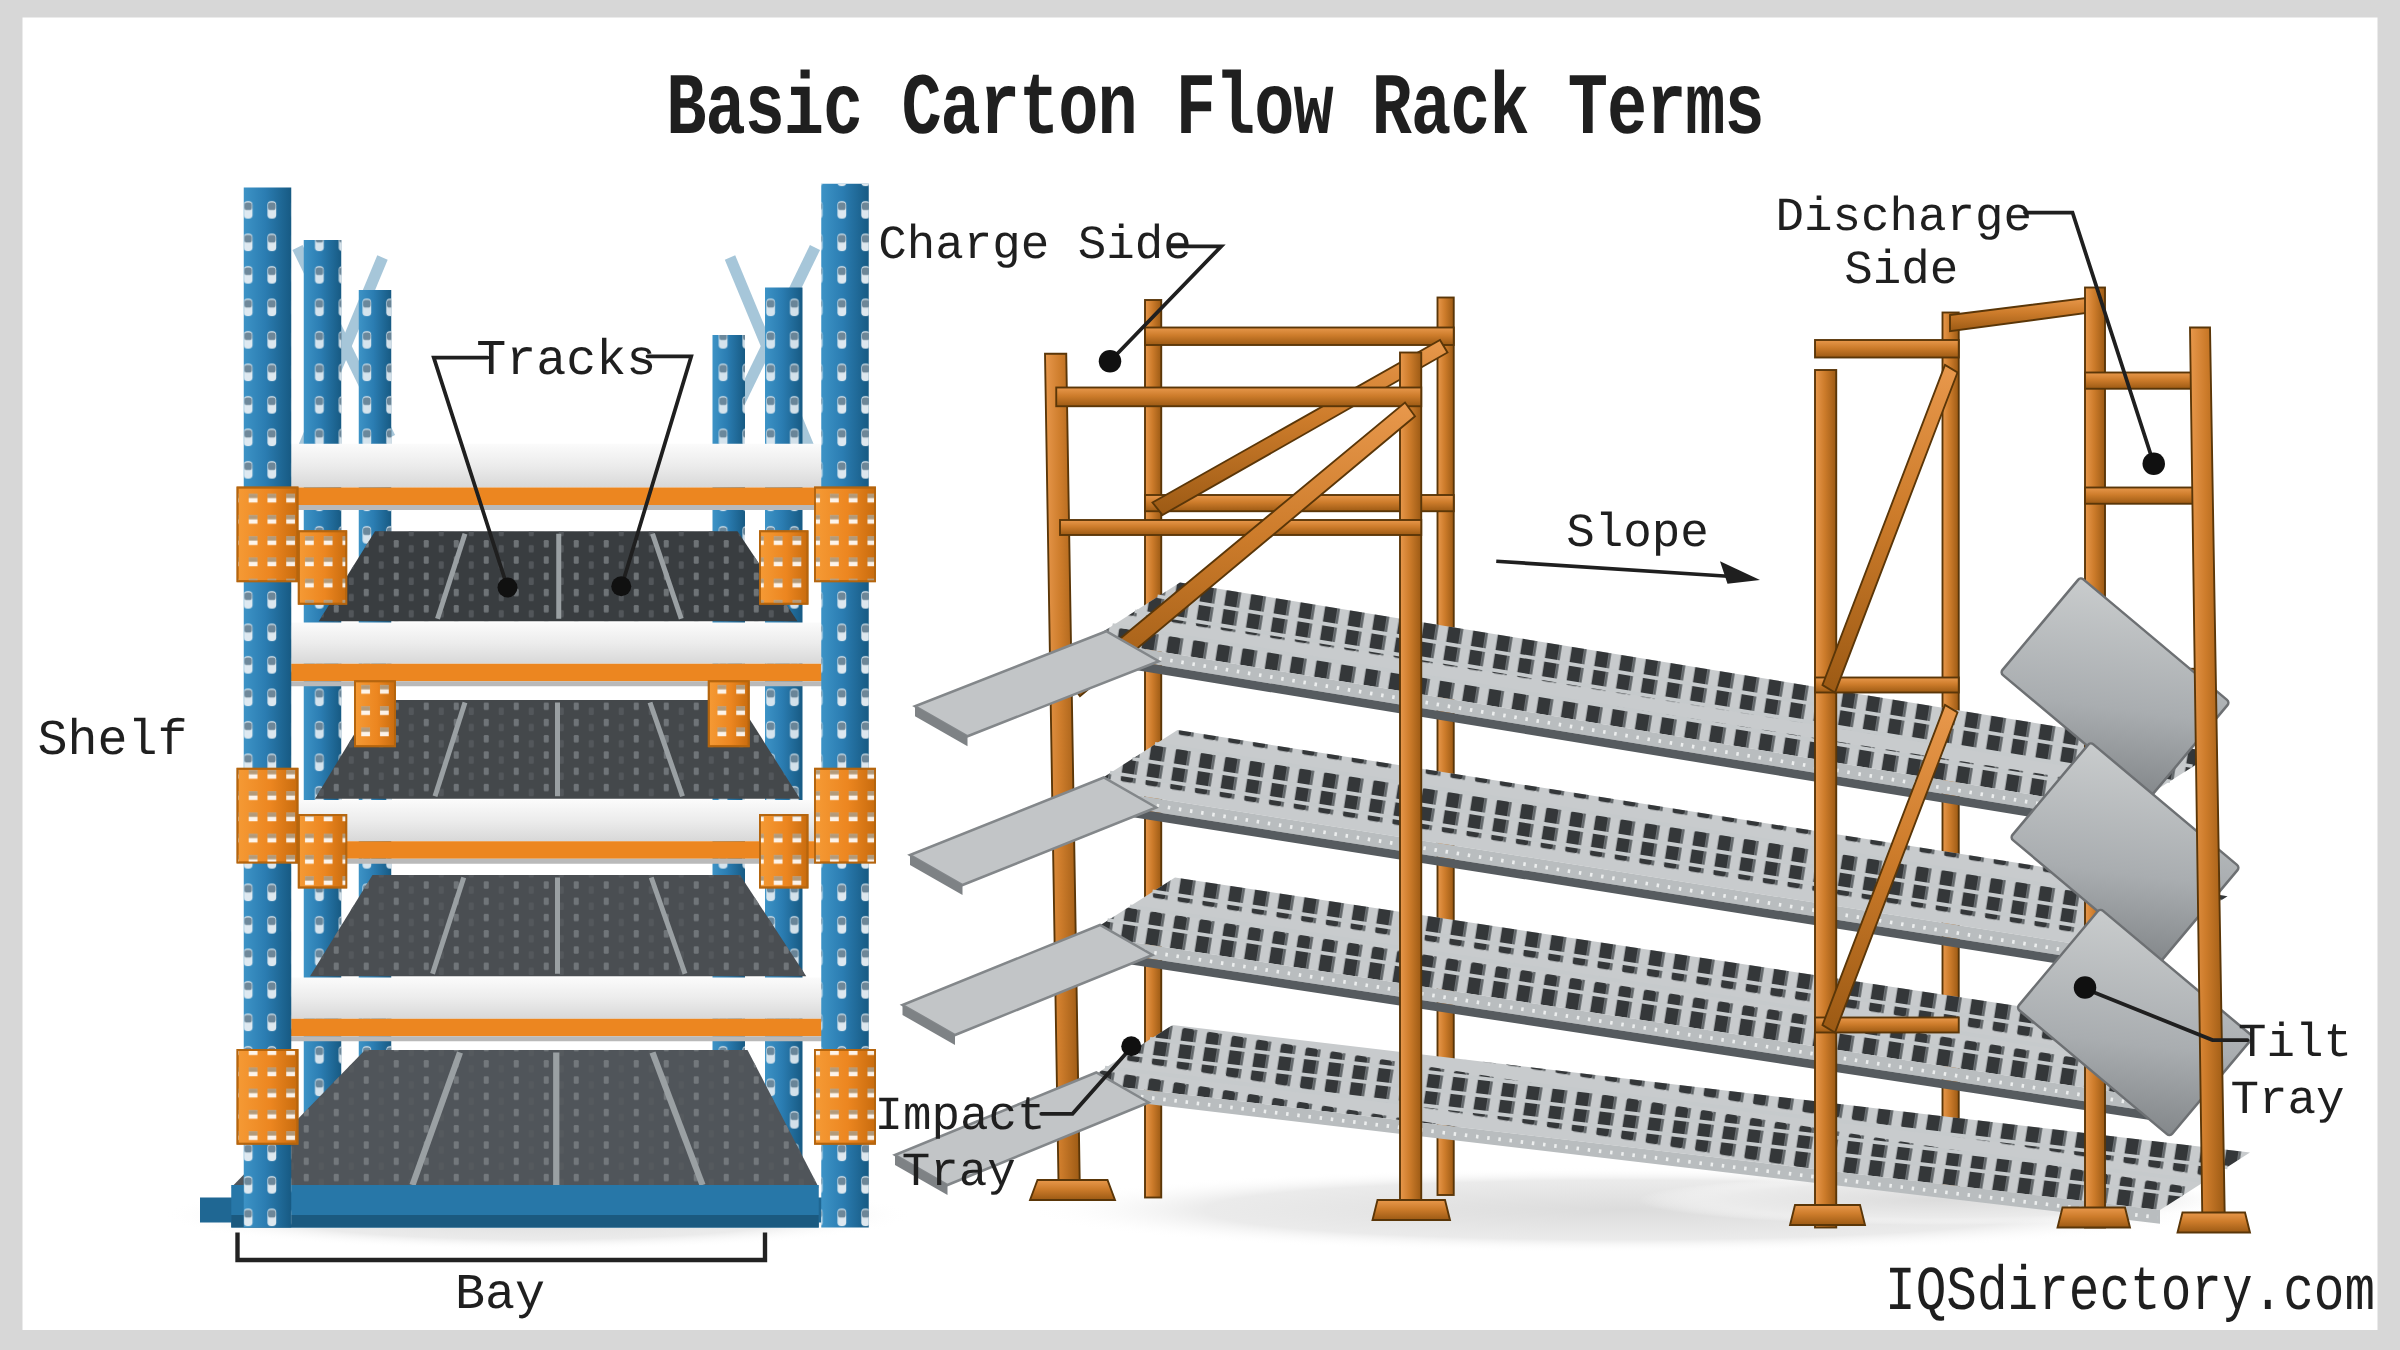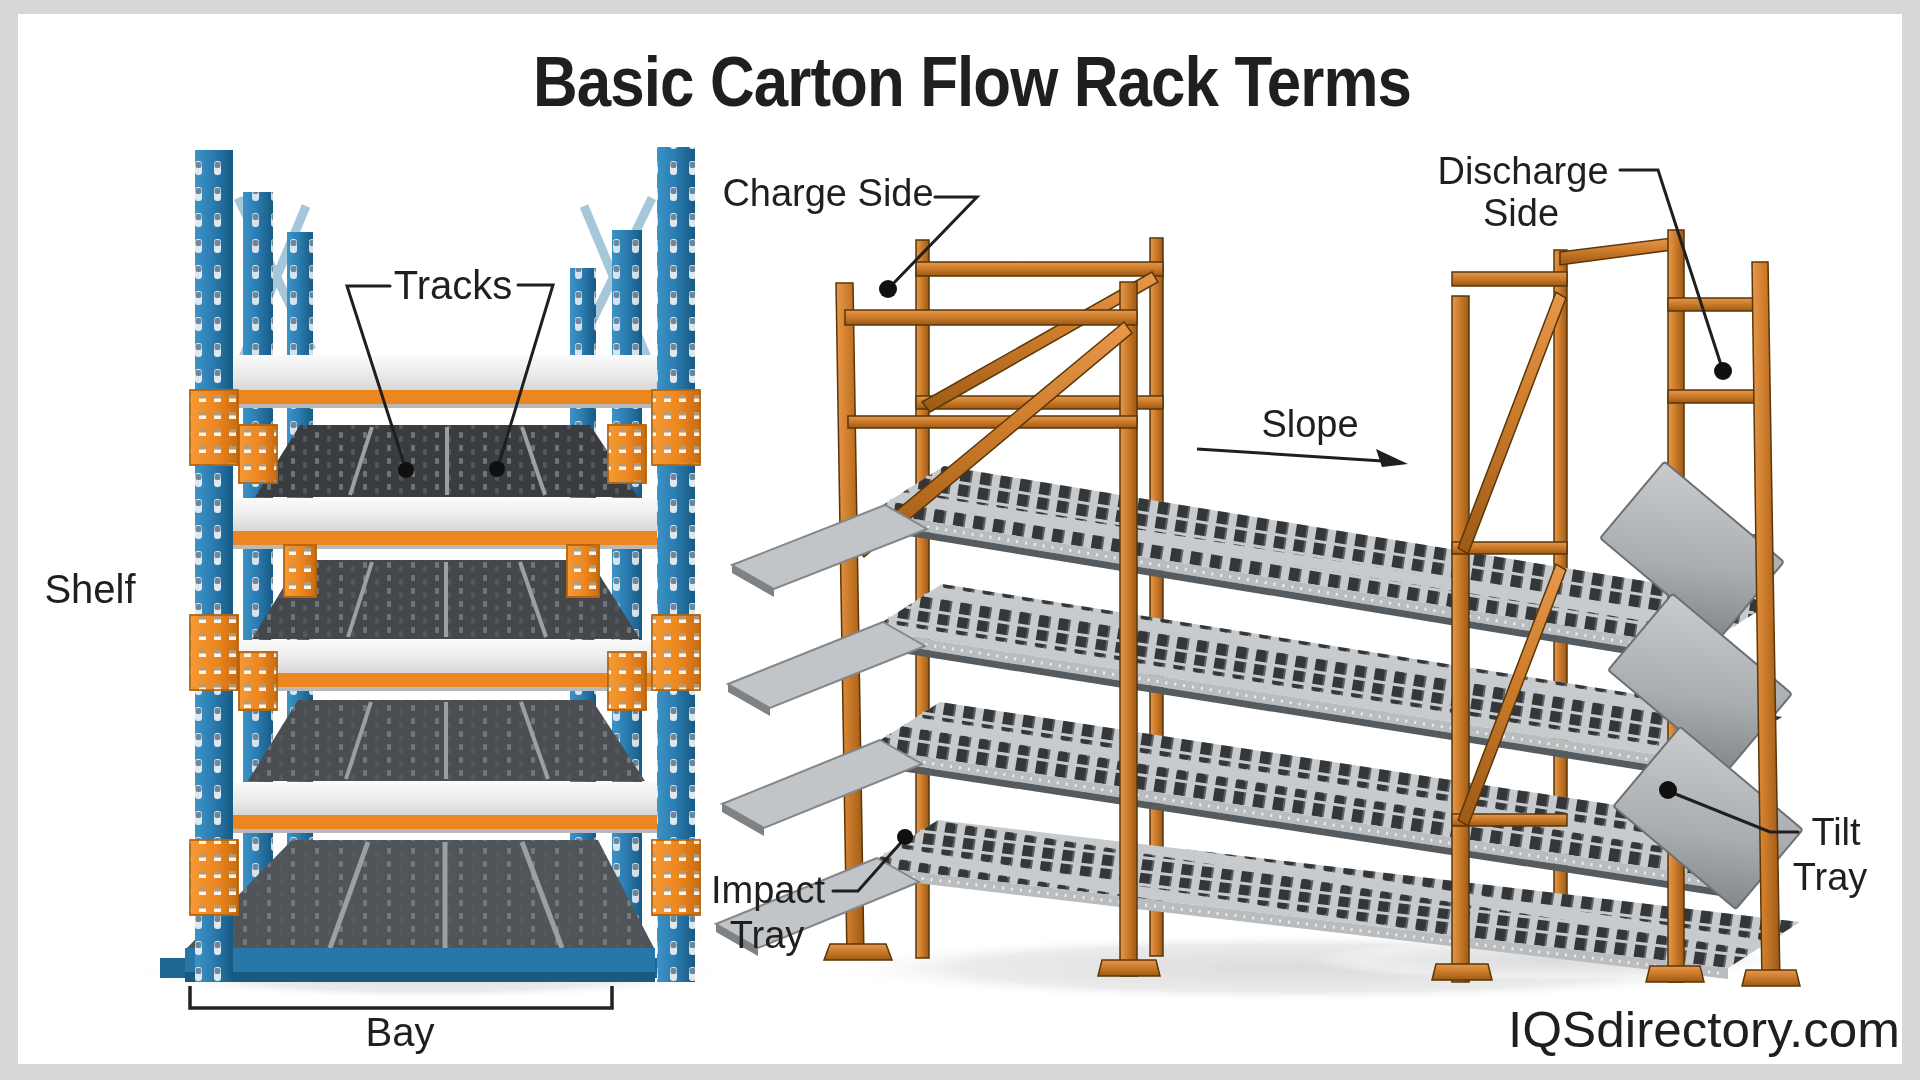--- a/index.html
+++ b/index.html
@@ -1,17 +1,17 @@
 <!DOCTYPE html>
 <html><head>
 <meta charset="utf-8">
 <style>
   html,body{margin:0;padding:0;background:#ffffff;}
   .stage{position:relative;width:1920px;height:1080px;overflow:hidden;
-         font-family:Liberation Sans, sans-serif;}
+         font-family:Liberation Mono, monospace;}
   svg{display:block;}
   text{fill:#1f1f1f;}
   .lbl{font-size:38px;}
   .lbl-big{font-size:40px;}
   .title{font-size:70px;font-weight:bold;letter-spacing:-1px;}
   .wm{font-size:50px;}
   .leader{stroke:#1f1f1f;stroke-width:3;fill:none;stroke-linecap:round;}
   .dot{fill:#101010;}
 </style>
 </head>

